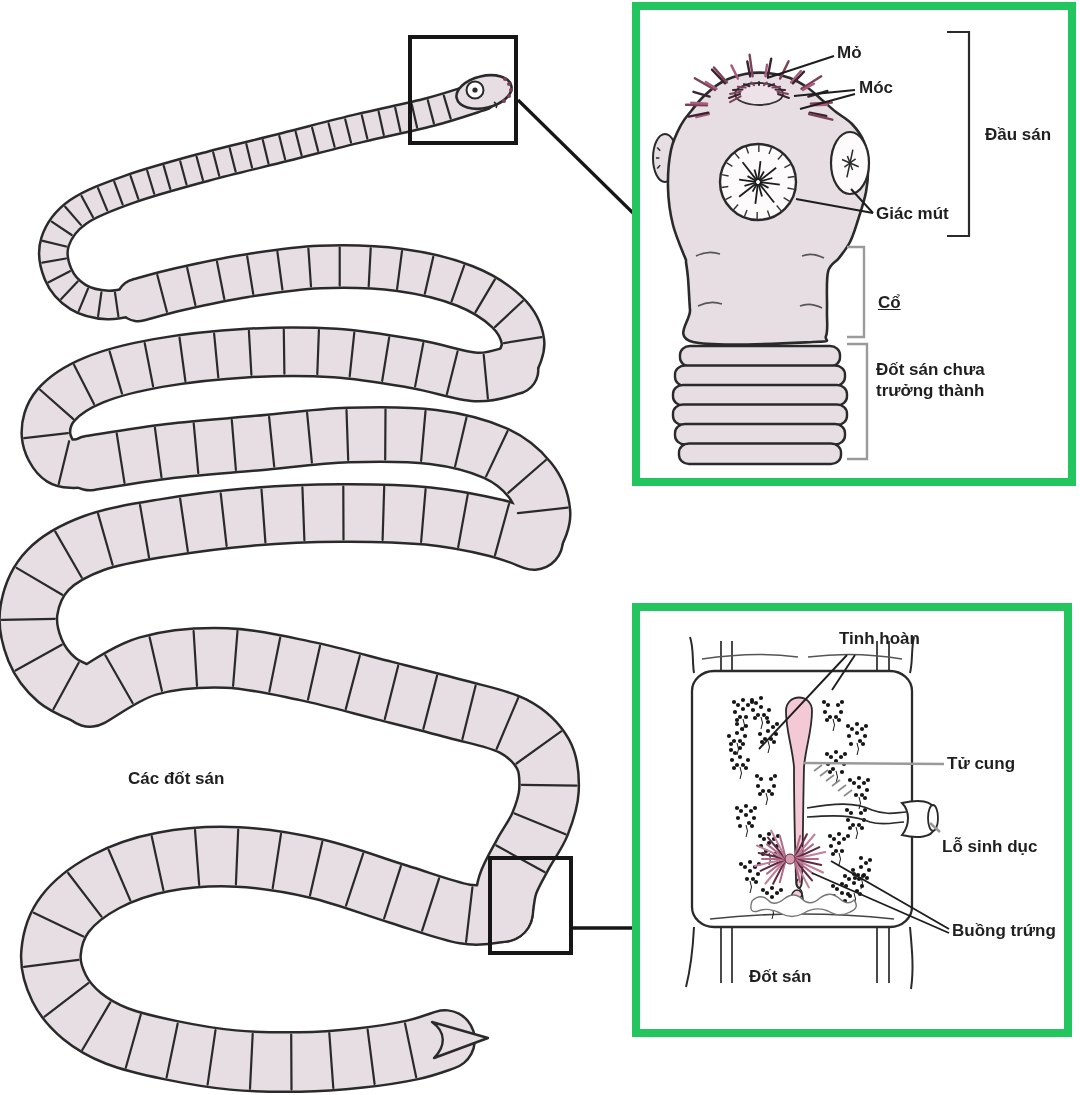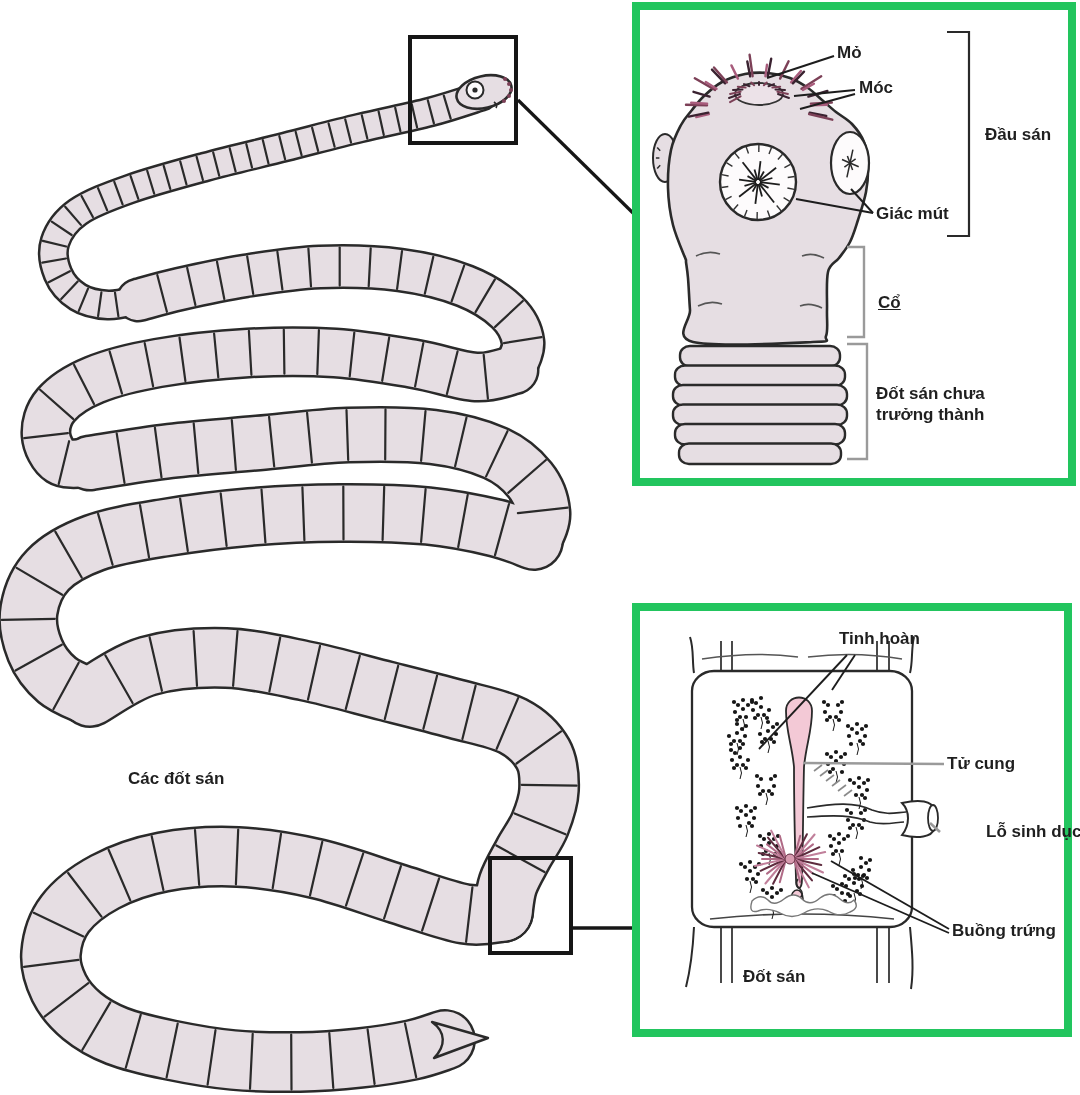--- a/index.html
+++ b/index.html
@@ -20,27 +20,27 @@
     line-height:21px;white-space:nowrap;letter-spacing:0px;
   }
   .lbl.wrap{white-space:normal;}
   #lbl-coil{left:128px;top:768px;width:150px;text-align:left;}
   
   #lbl-mo{left:197px;top:32px;}
   #lbl-moc{left:219px;top:67px;}
   #lbl-dausan{left:337px;top:114px;margin-left:8px;}
   #lbl-giacmut{left:236px;top:193px;}
   #lbl-co{left:238px;top:282px;text-decoration:underline;}
-  #lbl-immature{left:236px;top:349px;width:132px;margin-top:24px;}
+  #lbl-immature{left:236px;top:349px;width:132px;}
   
   #lbl-tinhhoan{left:199px;top:17px;}
   #lbl-tucung{left:307px;top:142px;}
-  #lbl-losinhduc{left:302px;top:210px;margin-left:44px;}
+  #lbl-losinhduc{left:302px;top:225px;}
   #lbl-buongtrung{left:312px;top:309px;}
-  #lbl-dotsan{left:103px;top:355px;}
+  #lbl-dotsan{left:109px;top:355px;}
 </style>
 </head>
 <body>
 
 <div id="canvas">
 
   <svg id="worm-svg" width="1080" height="1095" viewBox="0 0 1080 1095">
       <path d="M482,96C473.3,98.7 450.3,106.7 430,112C409.7,117.3 384.2,122.2 360,128C335.8,133.8 310.8,140.5 285,147C259.2,153.5 230.8,160.0 205,167C179.2,174.0 151.2,181.5 130,189C108.8,196.5 90.5,203.2 78,212C65.5,220.8 58.3,231.7 55,242C51.7,252.3 54.2,264.8 58,274C61.8,283.2 69.7,291.8 78,297C86.3,302.2 98.0,304.5 108,305C118.0,305.5 133.0,300.8 138,300" fill="none" stroke="#2a2a2a" stroke-width="31" stroke-linecap="round" stroke-linejoin="round"></path>
       <path d="M138,300C145.0,298.2 162.2,293.0 180,289C197.8,285.0 221.7,279.7 245,276C268.3,272.3 294.2,268.0 320,267C345.8,266.0 375.8,266.8 400,270C424.2,273.2 447.2,279.0 465,286C482.8,293.0 497.3,302.7 507,312C516.7,321.3 521.8,332.3 523,342C524.2,351.7 515.5,365.3 514,370" fill="none" stroke="#2a2a2a" stroke-width="45" stroke-linecap="round" stroke-linejoin="round"></path>
       <path d="M514,370C507.7,371.2 492.5,378.0 476,377C459.5,376.0 438.5,368.0 415,364C391.5,360.0 362.8,354.8 335,353C307.2,351.2 277.5,351.3 248,353C218.5,354.7 183.7,358.5 158,363C132.3,367.5 111.0,373.0 94,380C77.0,387.0 64.0,395.8 56,405C48.0,414.2 45.3,425.7 46,435C46.7,444.3 52.7,456.3 60,461C67.3,465.7 85.0,462.7 90,463" fill="none" stroke="#2a2a2a" stroke-width="51" stroke-linecap="round" stroke-linejoin="round"></path>

